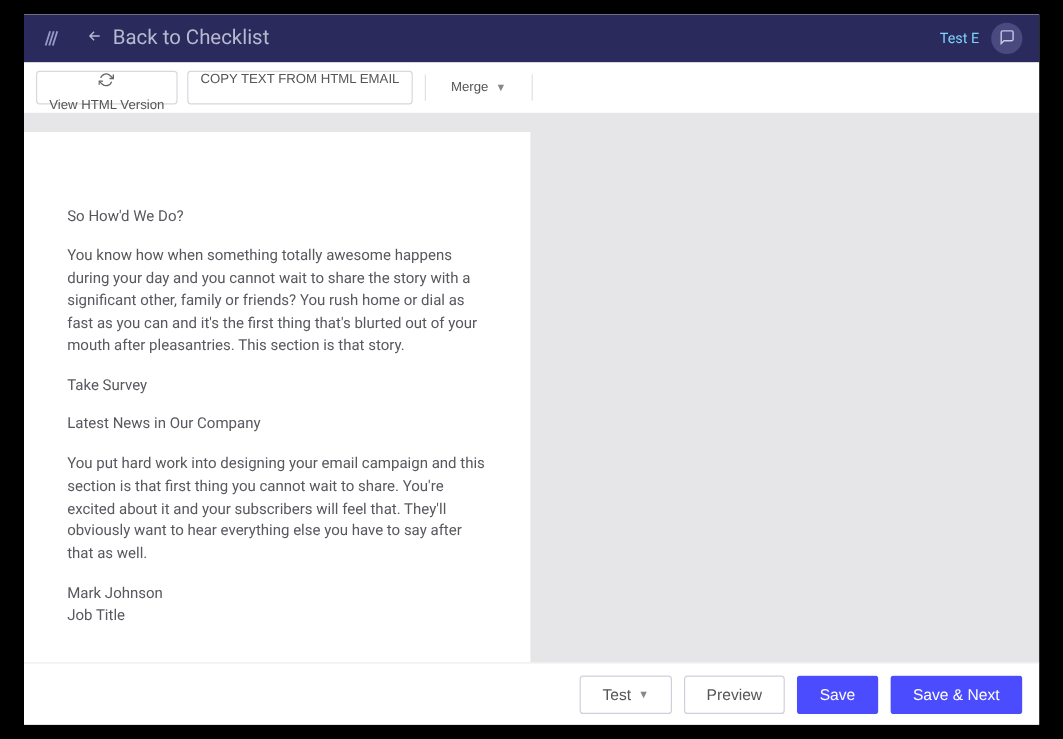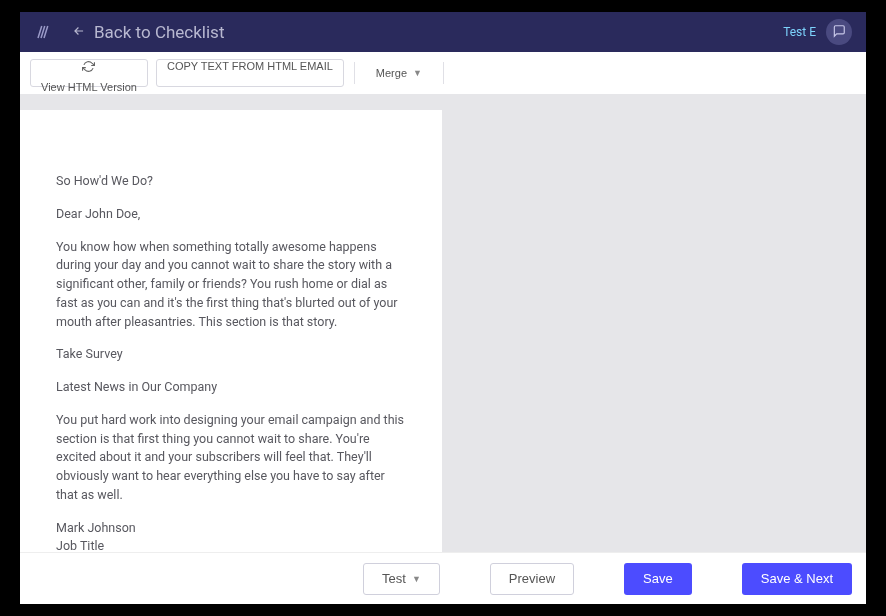--- a/index.html
+++ b/index.html
@@ -140,21 +140,20 @@
     .btn {
       height: 32px;
       border-radius: 3px;
       padding: 0 18px;
       font-size: 13px;
       display: flex;
       align-items: center;
       gap: 6px;
       cursor: pointer;
       border: 1px solid transparent;
-      margin-left: 40px;
     }
     .btn-outline {
       background: #fff;
       border-color: #d0d0dc;
       color: #555;
     }
     .btn-primary {
       background: #4c4cff;
       color: #fff;
     }
@@ -206,21 +205,20 @@
     <button class="tool-text-btn">
       <span>Merge</span>
       <span class="caret">▼</span>
     </button>
     <span class="divider"></span>
   </div>
 
   <div class="canvas">
     <div class="email-sheet">
       <p>So How'd We Do?</p>
-      <p>Dear John Doe,</p>
       <p>You know how when something totally awesome happens during your day and you cannot wait to share the story with a significant other, family or friends? You rush home or dial as fast as you can and it's the first thing that's blurted out of your mouth after pleasantries. This section is that story.</p>
       <p>Take Survey</p>
       <p>Latest News in Our Company</p>
       <p>You put hard work into designing your email campaign and this section is that first thing you cannot wait to share. You're excited about it and your subscribers will feel that. They'll obviously want to hear everything else you have to say after that as well.</p>
       <p class="tight">Mark Johnson</p>
       <p class="tight">Job Title</p>
 
     </div>
   </div>
 

